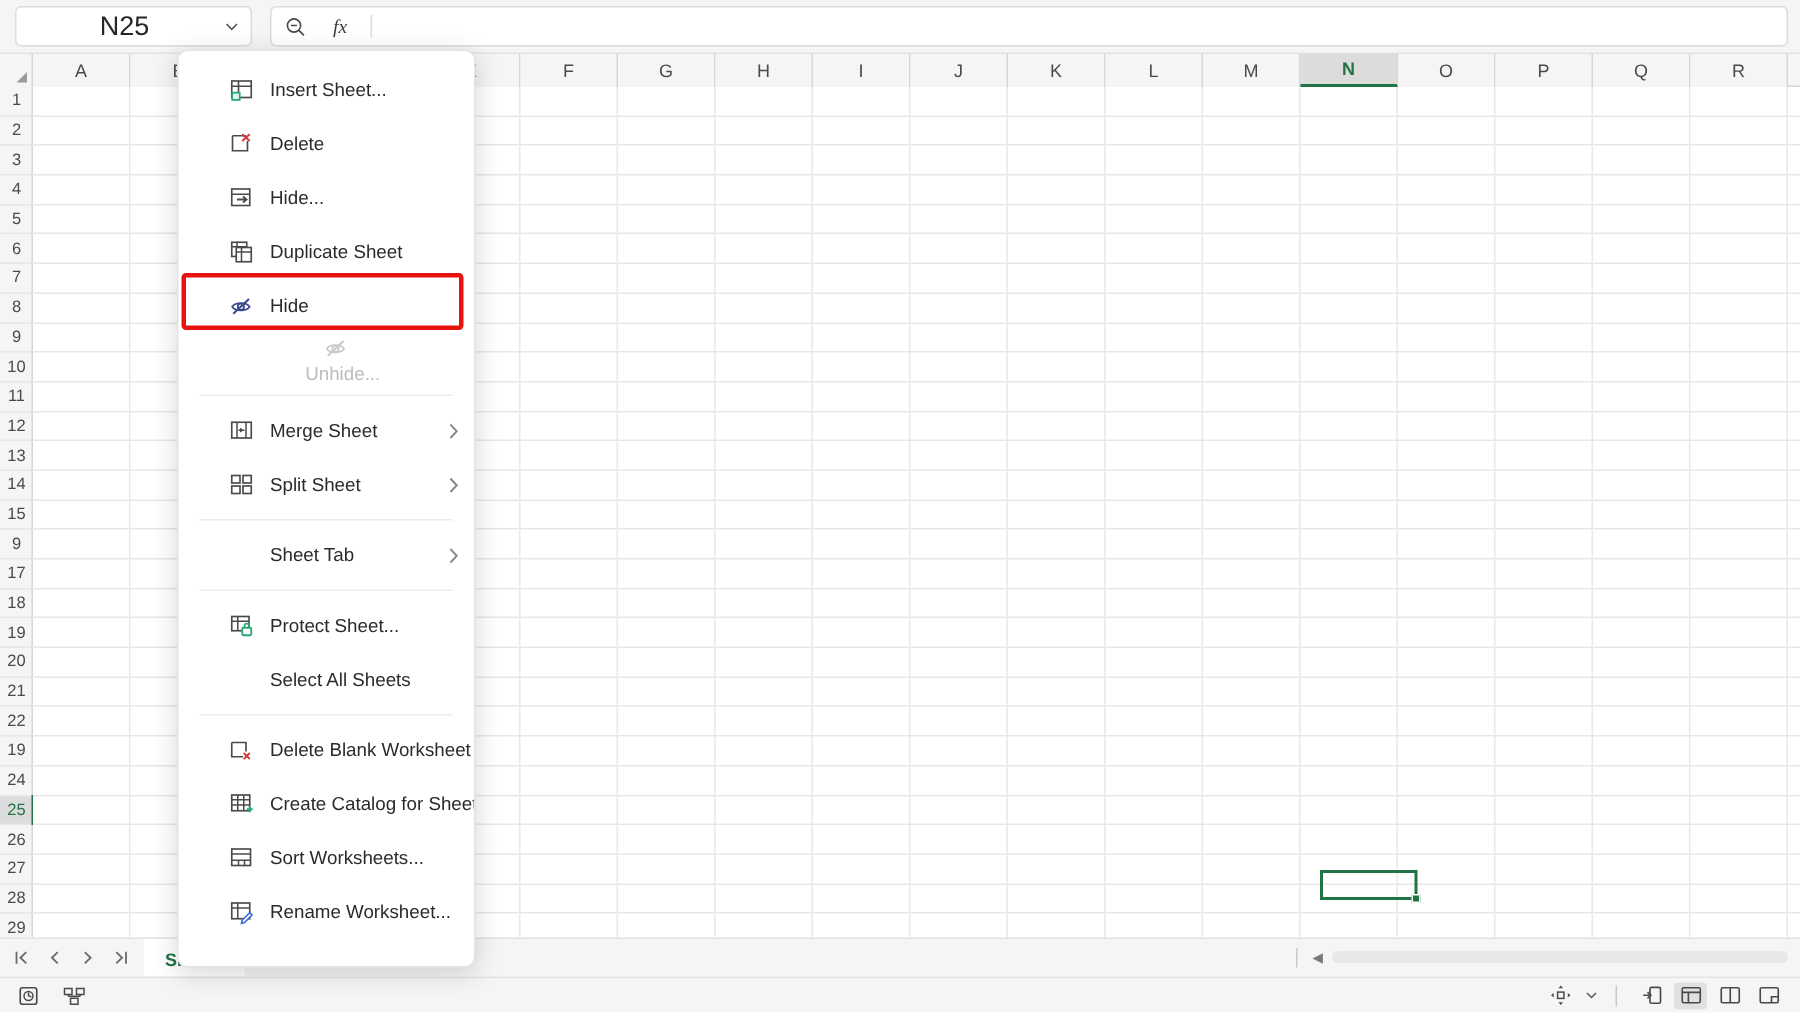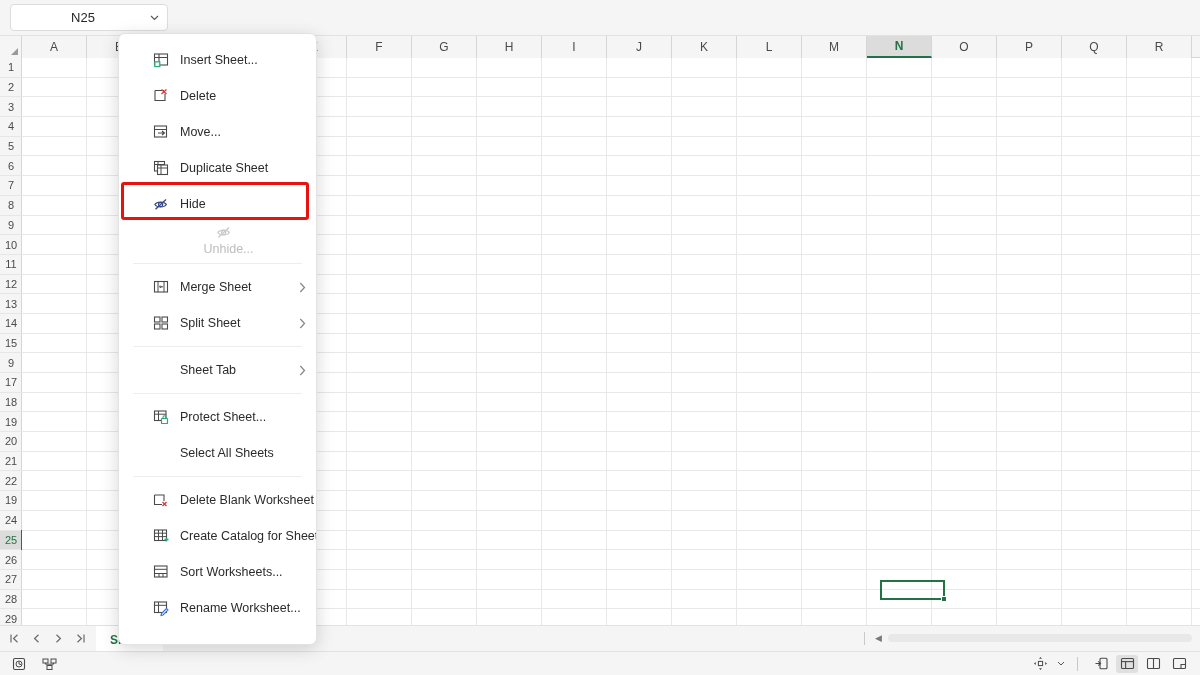--- a/index.html
+++ b/index.html
@@ -19,21 +19,21 @@
     border-bottom: 1px solid #e2e2e2;
     display: flex; align-items: center;
   }
   .namebox {
     position: absolute; left: 10px; top: 4px;
     width: 158px; height: 27px;
     background: #ffffff;
     border: 1px solid #dcdcdc;
     border-radius: 4px;
     display: flex; align-items: center; justify-content: center;
-    font-size: 13px; color: #262626;
+    font-size: 18px; color: #262626;
   }
   .namebox .nb-text { flex: 1; text-align: center; padding-left: 14px; }
   .namebox .nb-caret {
     width: 26px; display: flex; align-items: center; justify-content: center;
     color: #555; font-size: 10px;
   }
   .fxbar {
     position: absolute; left: 180px; top: 4px;
     width: 1012px; height: 27px;
     background: #ffffff;
@@ -212,20 +212,36 @@
 <div id="app">
 
   <div class="topbar">
     <div class="namebox">
       <span class="nb-text">N25</span>
       <span class="nb-caret">
         <svg width="9" height="6" viewBox="0 0 9 6">
             <path d="M1 1 L4.5 4.5 L8 1" stroke="#555" stroke-width="1.1" fill="none"></path>
           </svg>
       </span>
+    </div>
+    <div class="fxbar">
+      <span class="fx-icon">
+        <svg width="14" height="14" viewBox="0 0 14 14">
+            <circle cx="6" cy="6" r="4.4" stroke="#4a4a4a" stroke-width="1.1" fill="none"></circle>
+            <line x1="9.3" y1="9.3" x2="12.6" y2="12.6" stroke="#4a4a4a" stroke-width="1.1"></line>
+            <line x1="4" y1="6" x2="8" y2="6" stroke="#4a4a4a" stroke-width="1"></line>
+          </svg>
+      </span>
+      <span class="fx-icon">
+        <svg width="14" height="15" viewBox="0 0 14 15">
+            <text x="0" y="12" font-family="Liberation Serif, serif" font-size="13" font-style="italic" fill="#3b3b3b">fx</text>
+          </svg>
+      </span>
+      <span class="fx-sep"></span>
+      <span class="fx-input" placeholder=""></span>
     </div>
   </div>
 
   <div class="grid-wrap">
 
     <div class="colhead-row">
       <div class="corner"></div>
       <div id="colheads" style="display:flex">
           <div class="colhead">A</div>
           <div class="colhead">B</div>
@@ -1021,21 +1037,21 @@
         <span class="mi-label">Delete</span>
       </div>
       <div class="mi">
         <span class="mi-icon">
           <svg width="17" height="17" viewBox="0 0 17 17">
             <rect x="1.5" y="2" width="12" height="11" stroke="#4a4a4a" stroke-width="1.1" fill="none"></rect>
             <line x1="1.5" y1="5.5" x2="13.5" y2="5.5" stroke="#4a4a4a" stroke-width="1.1"></line>
             <path d="M5 9 H11 M9 7 L11.4 9 L9 11" stroke="#4a4a4a" stroke-width="1.2" fill="none"></path>
           </svg>
         </span>
-        <span class="mi-label">Move...</span>
+        <span class="mi-label">Hide...</span>
       </div>
       <div class="mi">
         <span class="mi-icon">
           <svg width="17" height="17" viewBox="0 0 17 17">
             <rect x="1.5" y="1.5" width="10" height="9.5" stroke="#4a4a4a" stroke-width="1.1" fill="none"></rect>
             <line x1="1.5" y1="4.5" x2="11.5" y2="4.5" stroke="#4a4a4a" stroke-width="1"></line>
             <line x1="5" y1="1.5" x2="5" y2="11" stroke="#4a4a4a" stroke-width="1"></line>
             <rect x="4.5" y="5" width="10" height="9.5" stroke="#4a4a4a" stroke-width="1.1" fill="#fff"></rect>
             <line x1="4.5" y1="8" x2="14.5" y2="8" stroke="#4a4a4a" stroke-width="1"></line>
             <line x1="8" y1="5" x2="8" y2="14.5" stroke="#4a4a4a" stroke-width="1"></line>

